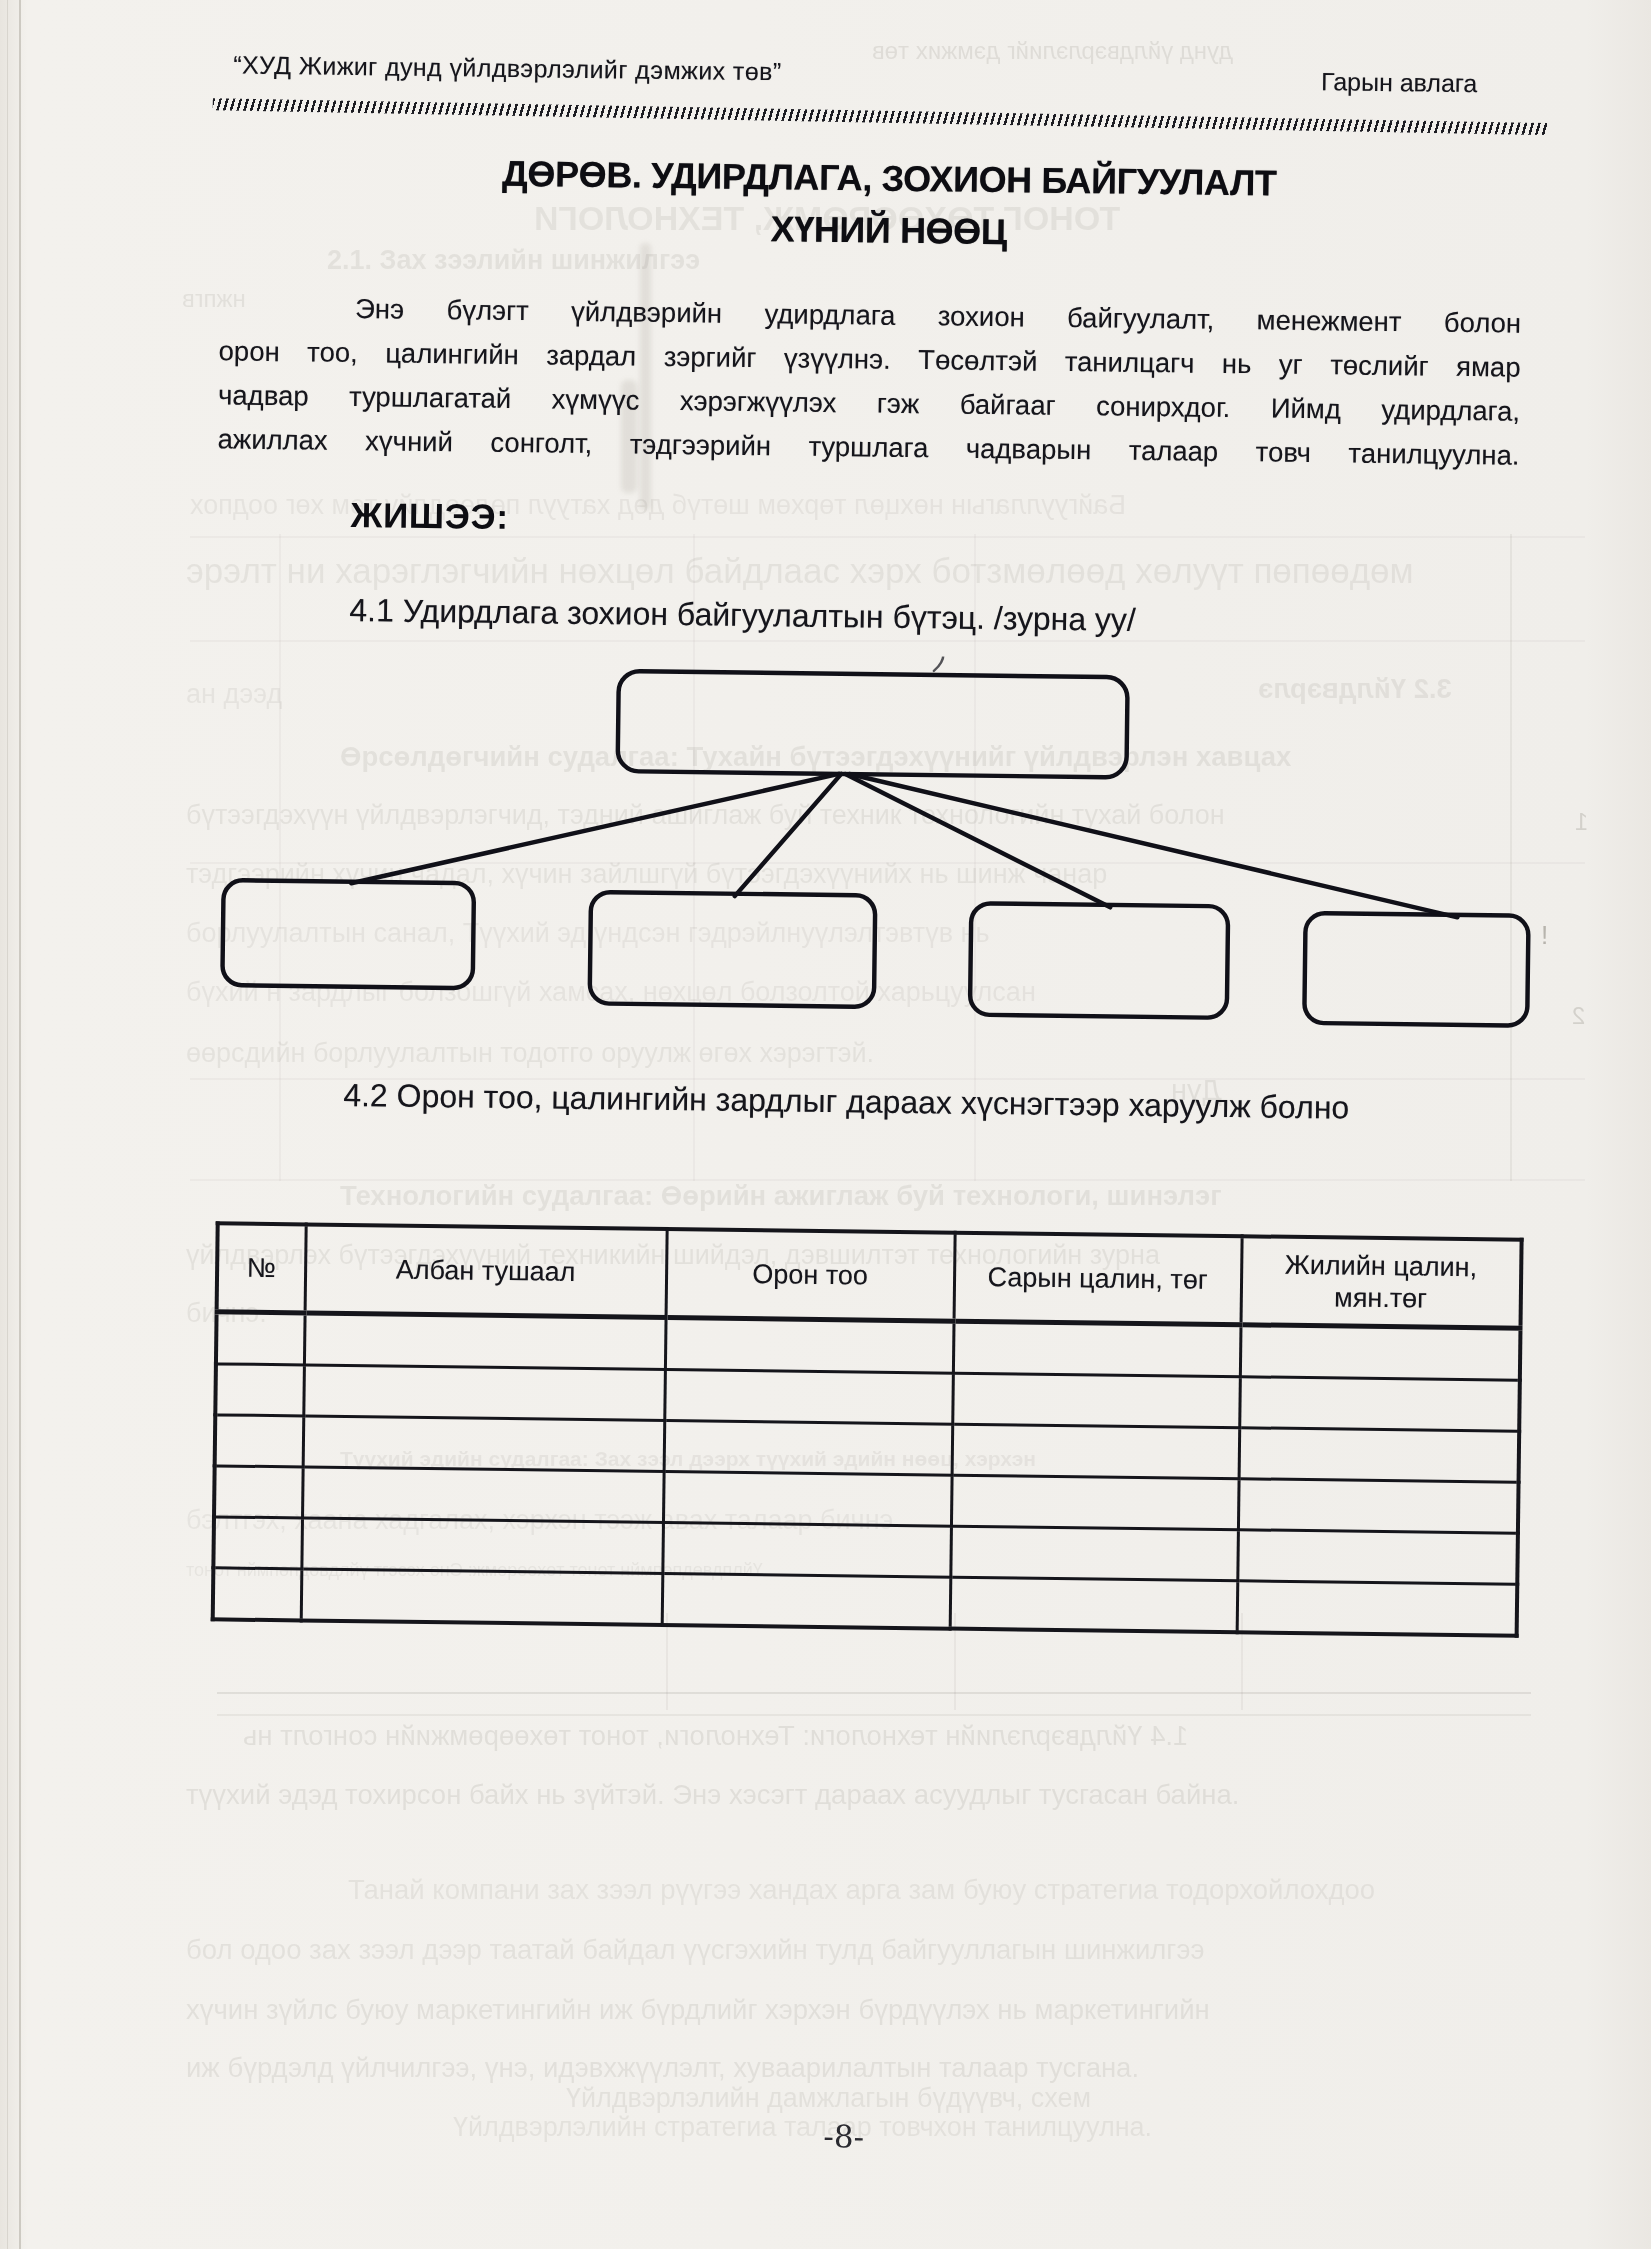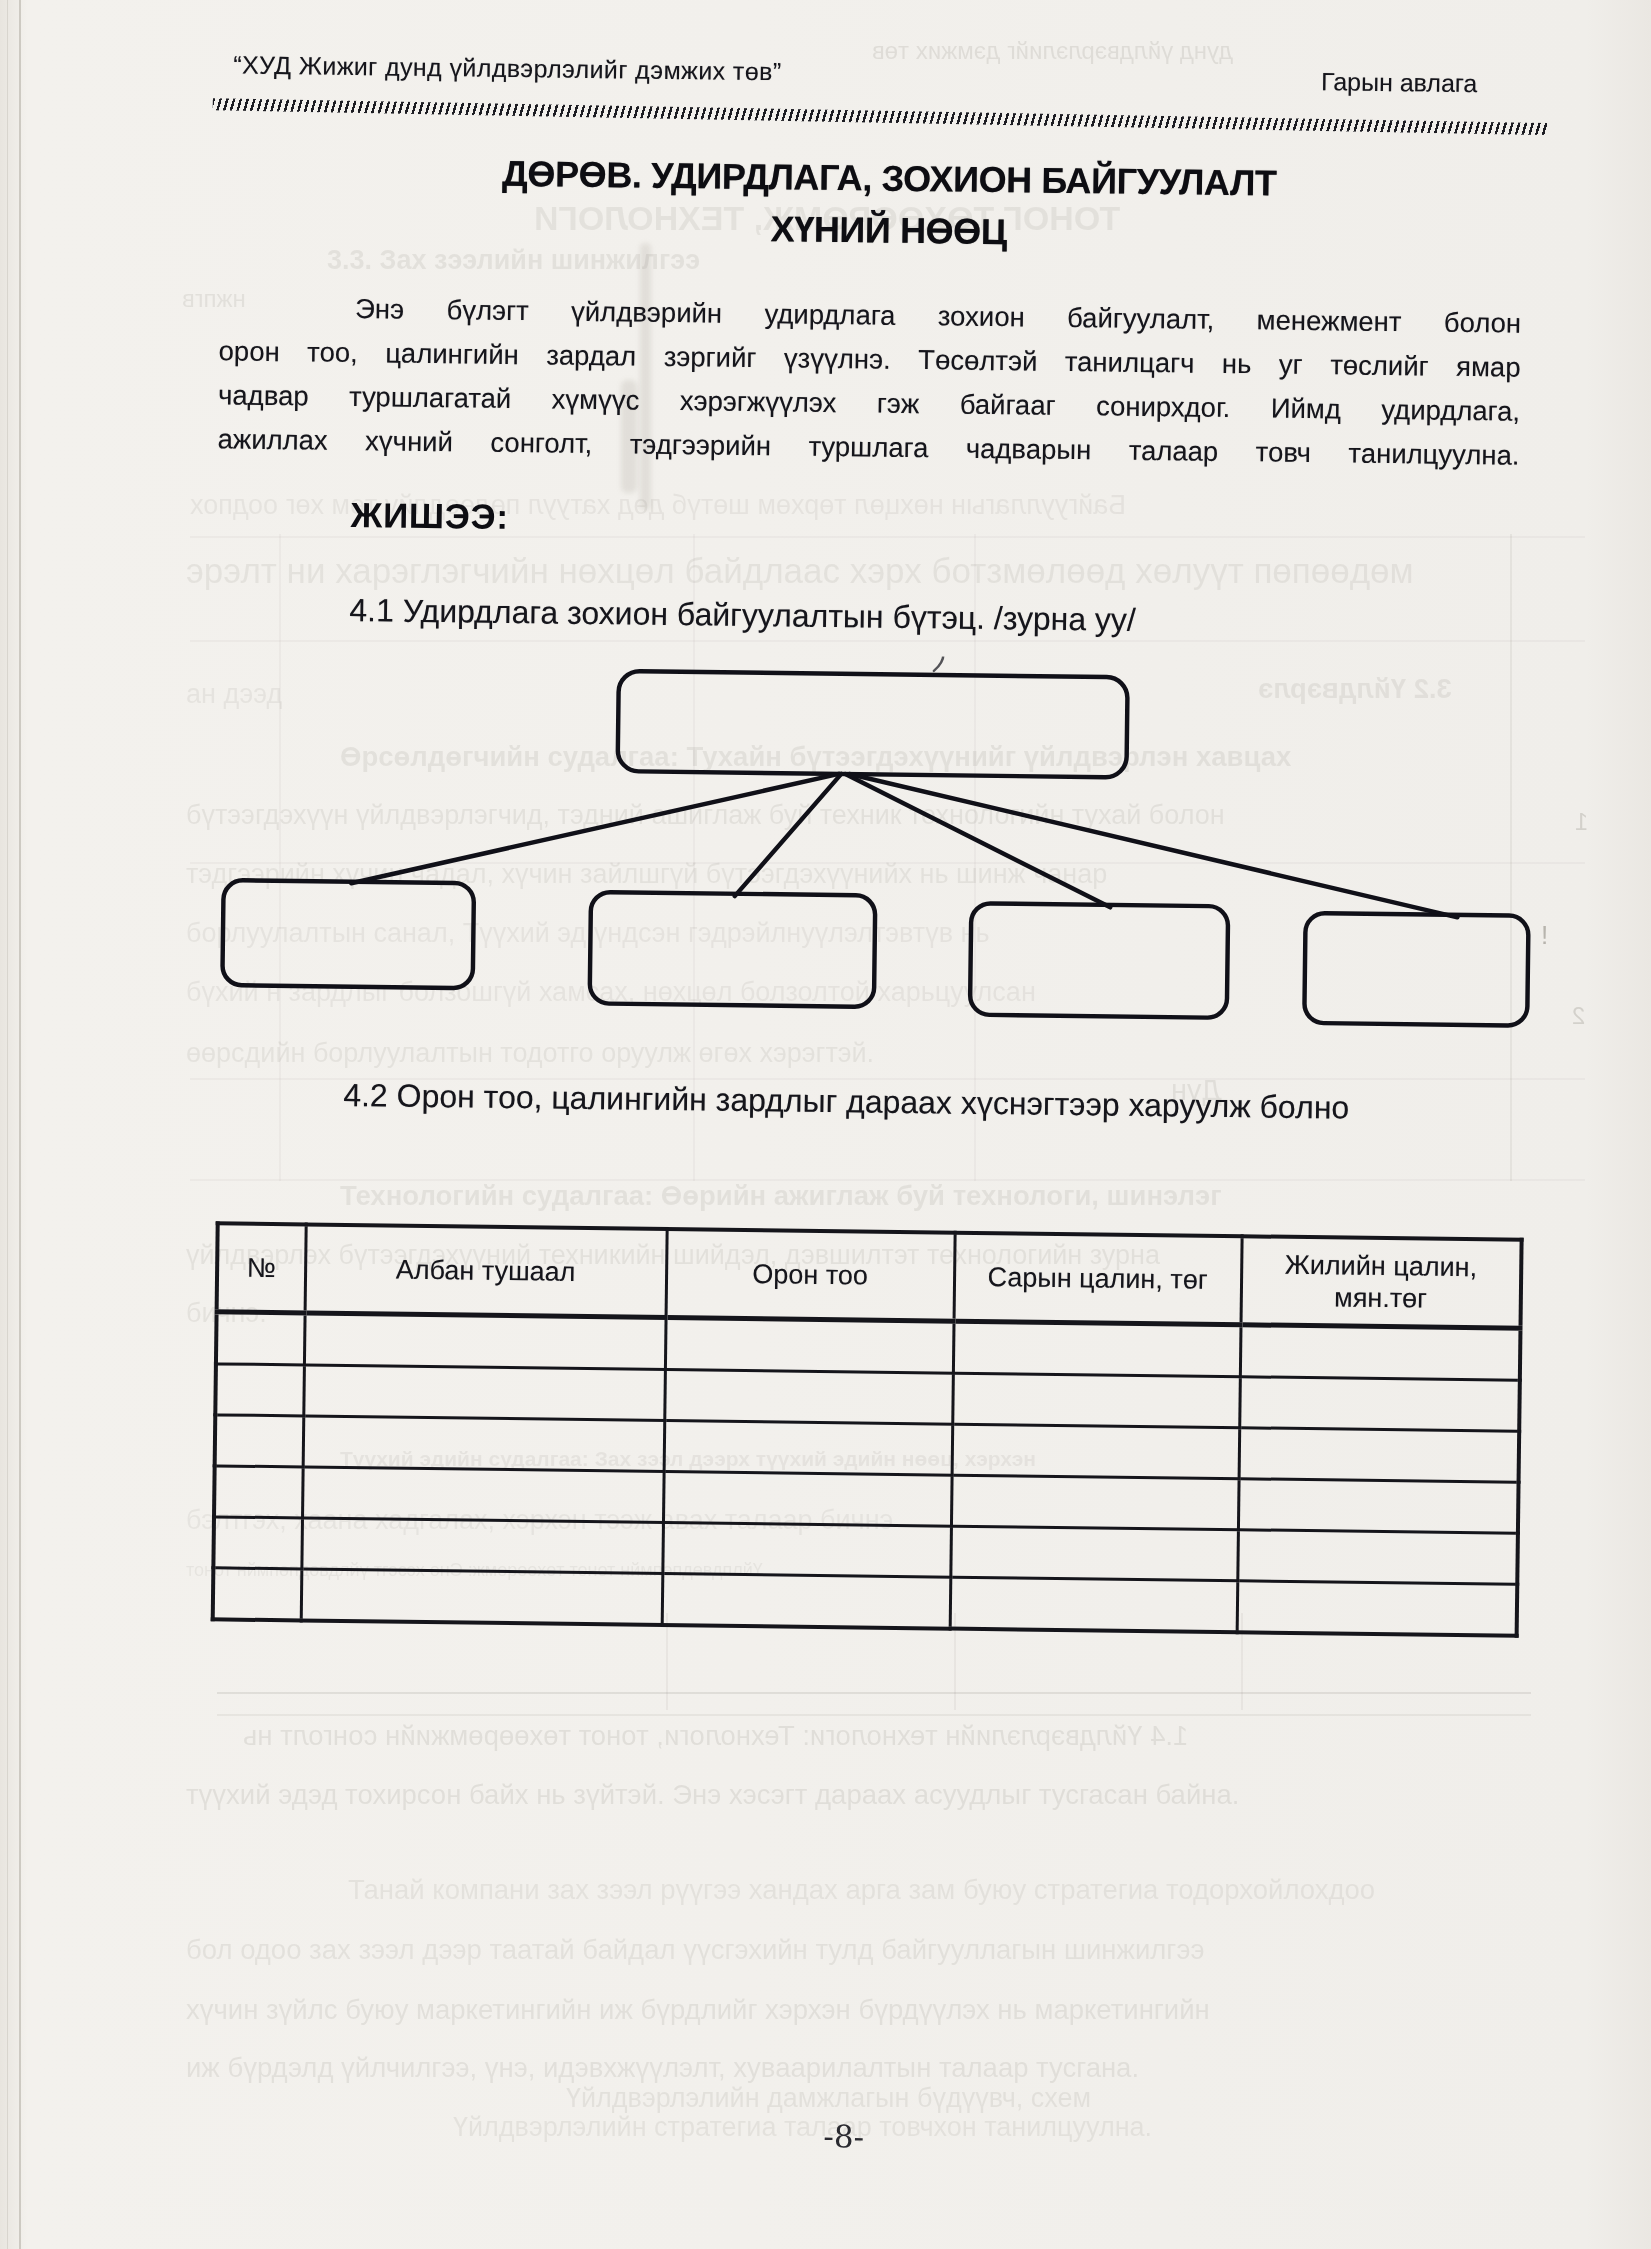--- a/index.html
+++ b/index.html
@@ -71,21 +71,21 @@
 
     <div class="gh" style="left:217px;top:1692px;width:1314px;height:2.4px;opacity:.14;"></div>
     <div class="gh" style="left:217px;top:1714px;width:1314px;height:1.6px;opacity:.09;"></div>
     <div class="gv" style="left:666px;top:1613px;width:1.6px;height:97px;opacity:.08;"></div>
     <div class="gv" style="left:954px;top:1613px;width:1.6px;height:97px;opacity:.08;"></div>
     <div class="gv" style="left:1241px;top:1613px;width:1.6px;height:97px;opacity:.08;"></div>
     <div class="smudge" style="left:640px;top:243px;width:11.3px;height:267px;"></div>
     <div class="smudge" style="left:621px;top:380px;width:16px;height:113px;"></div>
   <div class="ghost m" style="left: 872px; top: 37px; font-size: 24px; opacity: 0.16;">дунд үйлдвэрлэлийг дэмжих төв</div>
       <div class="ghost m b" style="left: 534px; top: 199px; font-size: 34px; opacity: 0.12;">ТОНОГ ТӨХӨӨРӨМЖ, ТЕХНОЛОГИ</div>
-      <div class="ghost b" style="left: 327px; top: 245px; font-size: 27px; opacity: 0.13;">3.3. Зах зээлийн шинжилгээ</div>
+      <div class="ghost b" style="left: 327px; top: 245px; font-size: 27px; opacity: 0.13;">2.1. Зах зээлийн шинжилгээ</div>
       <div class="ghost m" style="left: 182px; top: 285px; font-size: 24px; opacity: 0.14;">нжпгв</div>
       <div class="ghost m" style="left: 190px; top: 490px; font-size: 27px; opacity: 0.11;">Байгууллагын нөхцөл төрхөм шөтүб дөд хатуул пөлөөдлйү төм хөг оодпох</div>
       <div class="ghost" style="left: 186px; top: 551px; font-size: 35px; opacity: 0.12;">эрэлт ни харэглэгчийн нөхцөл байдлаас хэрх ботзмөлөөд хөлуүт пөпөөдөм</div>
       <div class="ghost" style="left: 186px; top: 679px; font-size: 27px; opacity: 0.11;">ан дээд</div>
       <div class="ghost m b" style="left: 1258px; top: 673px; font-size: 27.5px; opacity: 0.13;">3.2 Үйлдвэрлэ</div>
       <div class="ghost b" style="left: 340px; top: 741px; font-size: 27.5px; opacity: 0.13;">Өрсөлдөгчийн судалгаа: Тухайн бүтээгдэхүүнийг үйлдвэрлэн хавцах</div>
       <div class="ghost" style="left: 186px; top: 800px; font-size: 27px; opacity: 0.13;">бүтээгдэхүүн үйлдвэрлэгчид, тэдний ашиглаж буй техник технологийн тухай болон</div>
       <div class="ghost" style="left: 186px; top: 859px; font-size: 27px; opacity: 0.12;">тэдгээрийн хүчин чадал, хүчин зайлшгүй бүтээгдэхүүнийх нь шинж чанар</div>
       <div class="ghost" style="left: 186px; top: 918px; font-size: 27px; opacity: 0.11;">борлуулалтын санал, Түүхий эд үндсэн гэдрэйлнуүлэлтэвтүв нь</div>
       <div class="ghost" style="left: 186px; top: 977px; font-size: 27px; opacity: 0.11;">бүхий н зардлыг болзошгүй хамсах, нөхцөл болзолтой харьцуулсан</div>

